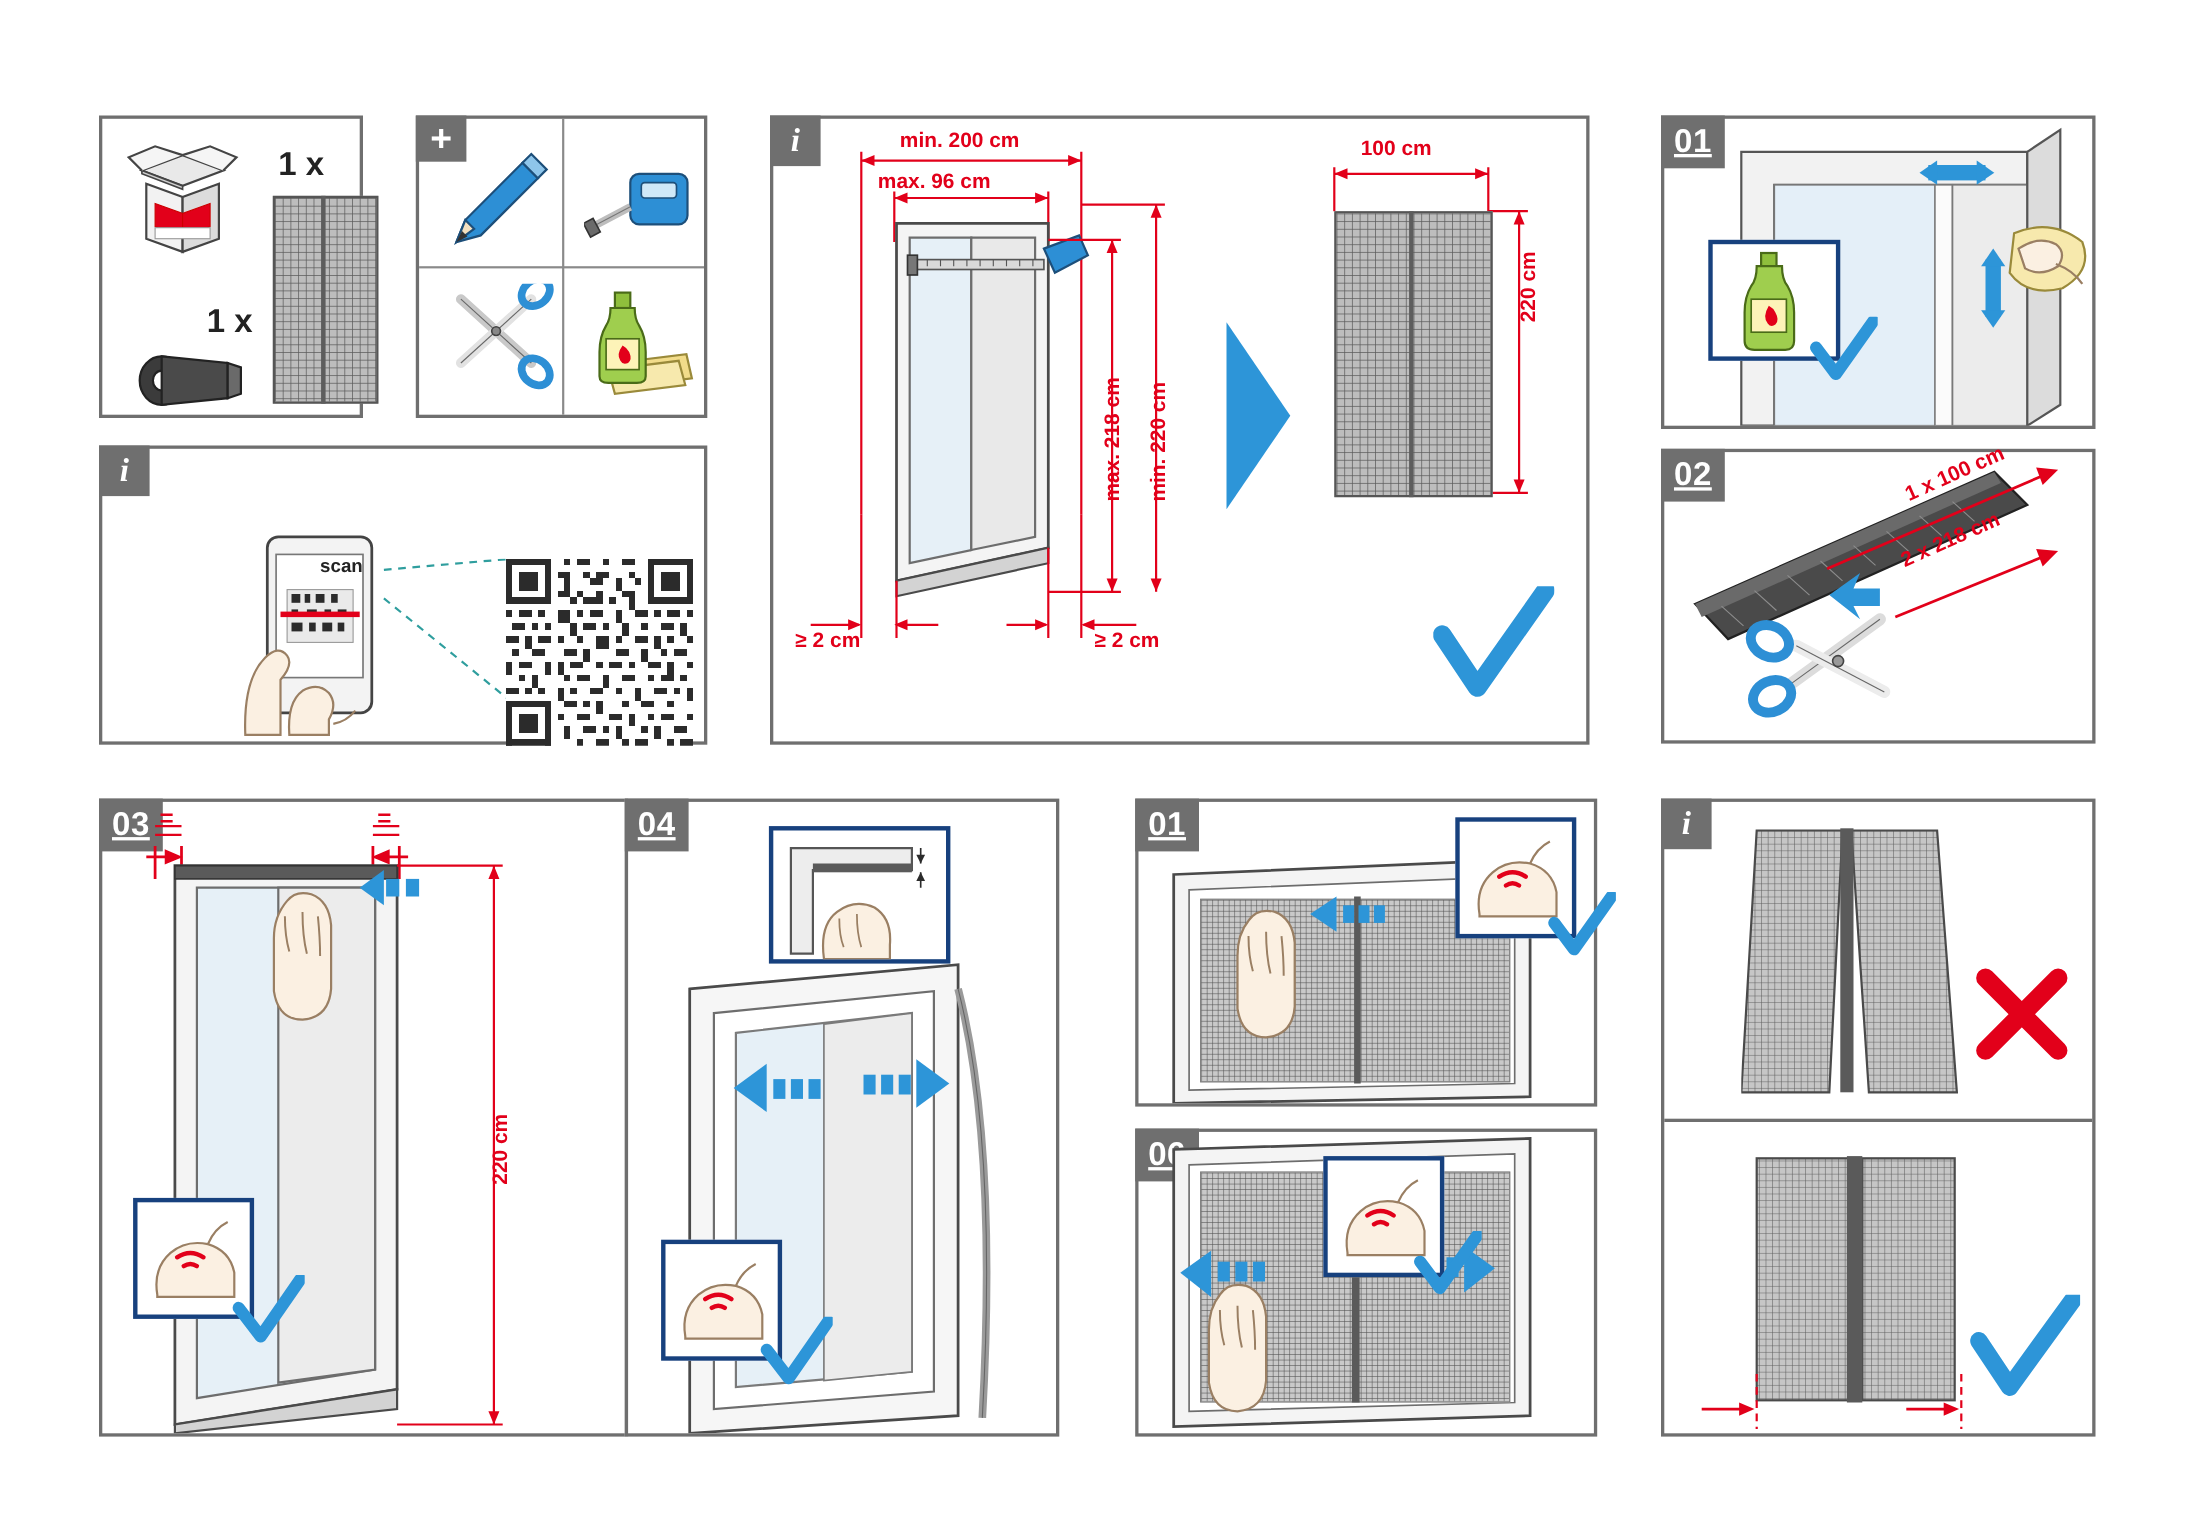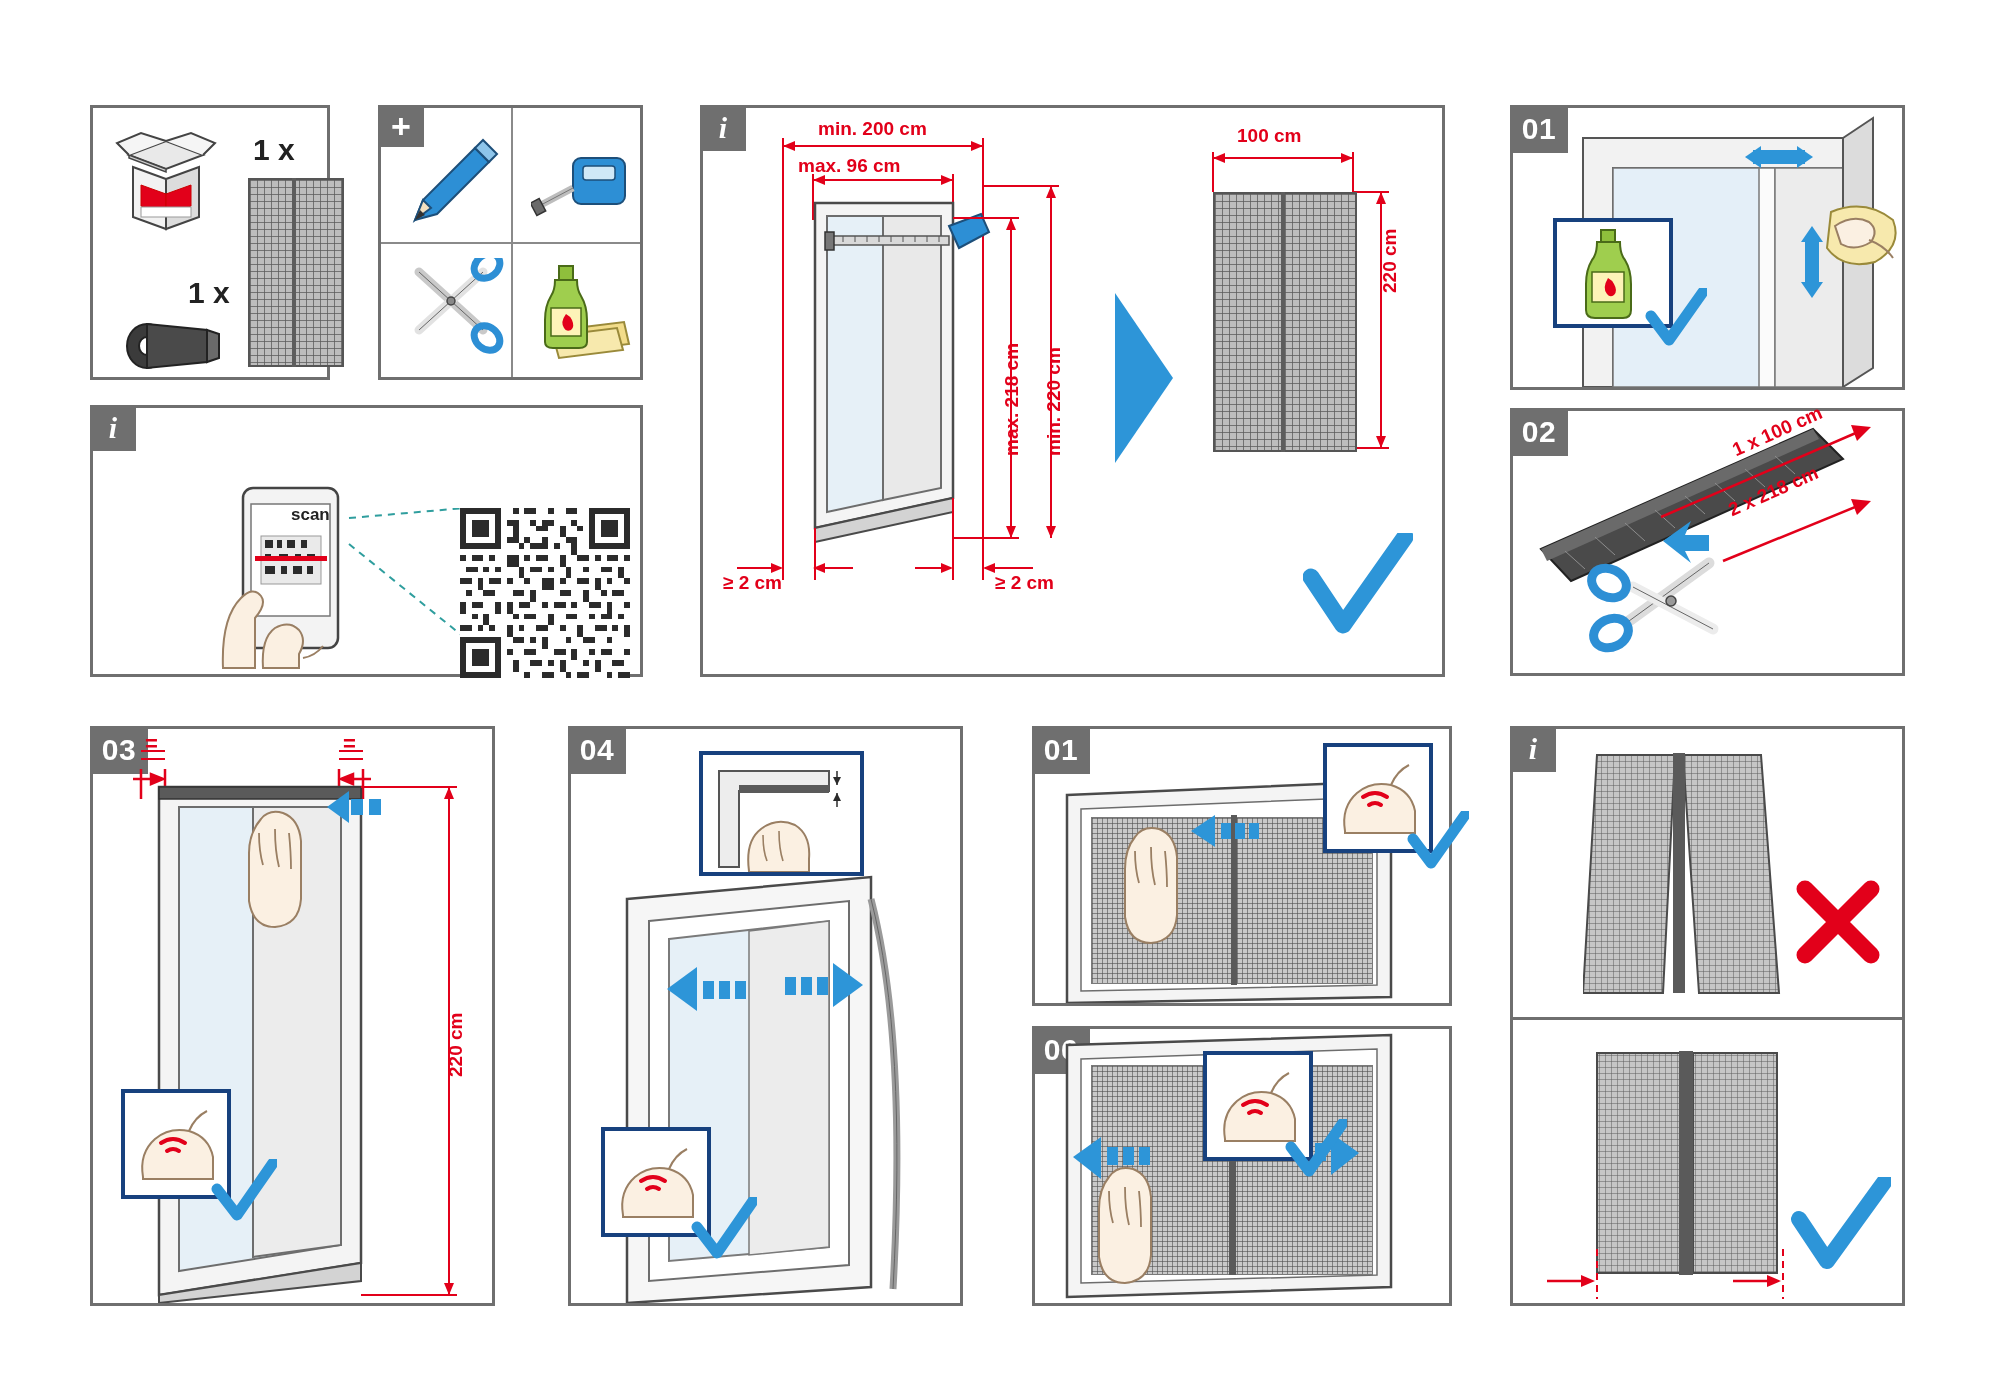--- a/index.html
+++ b/index.html
@@ -34,20 +34,21 @@
     font-weight: bold;
     display: flex;
     align-items: center;
     justify-content: center;
     box-sizing: border-box;
   }
   .tag-num {
     width: 58px; height: 48px;
     font-size: 30px;
     letter-spacing: 0.5px;
+    text-decoration: underline;
   }
   .tag-i {
     width: 46px; height: 46px;
     font-size: 30px;
     font-family: "Liberation Serif", serif;
     font-style: italic;
   }
   .tag-plus {
     width: 46px; height: 42px;
     font-size: 34px;
@@ -520,21 +521,21 @@
       <path d="M120 176 L200 218" stroke="#ececec" stroke-width="11" stroke-linecap="round"></path>
       <path d="M120 176 L200 218" stroke="#666" stroke-width="1"></path>
       <ellipse cx="98" cy="222" rx="18" ry="14" fill="none" stroke="#2d8fd5" stroke-width="9" transform="rotate(-25 98 222)"></ellipse>
       <ellipse cx="96" cy="172" rx="18" ry="14" fill="none" stroke="#2d8fd5" stroke-width="9" transform="rotate(25 96 172)"></ellipse>
       <circle cx="158" cy="190" r="5" fill="#999" stroke="#444" stroke-width="1.5"></circle>
     </svg>
     <div class="red-txt" style="left:216px; top:30px; transform:rotate(-24deg); transform-origin:left top;">1 x 100 cm</div>
     <div class="red-txt" style="left:212px; top:90px; transform:rotate(-24deg); transform-origin:left top;">2 x 218 cm</div>
   </div>
 
-  <div class="panel" style="left:90px; top:726px; width:405px; height:580px;">
+  <div class="panel" style="left:90px; top:726px; width:481px; height:580px;">
     <div class="step-tag tag-num" style="left:-3px; top:-3px;">03</div>
     <svg class="abs" style="left:0; top:0;" width="399" height="574" viewBox="0 0 399 574">
 
       <g stroke="#e2001a" stroke-width="2">
         <line x1="48" y1="22" x2="72" y2="22"></line>
           <line x1="48" y1="30" x2="72" y2="30"></line>
         <line x1="246" y1="22" x2="270" y2="22"></line>
           <line x1="246" y1="30" x2="270" y2="30"></line>
       </g>
 

